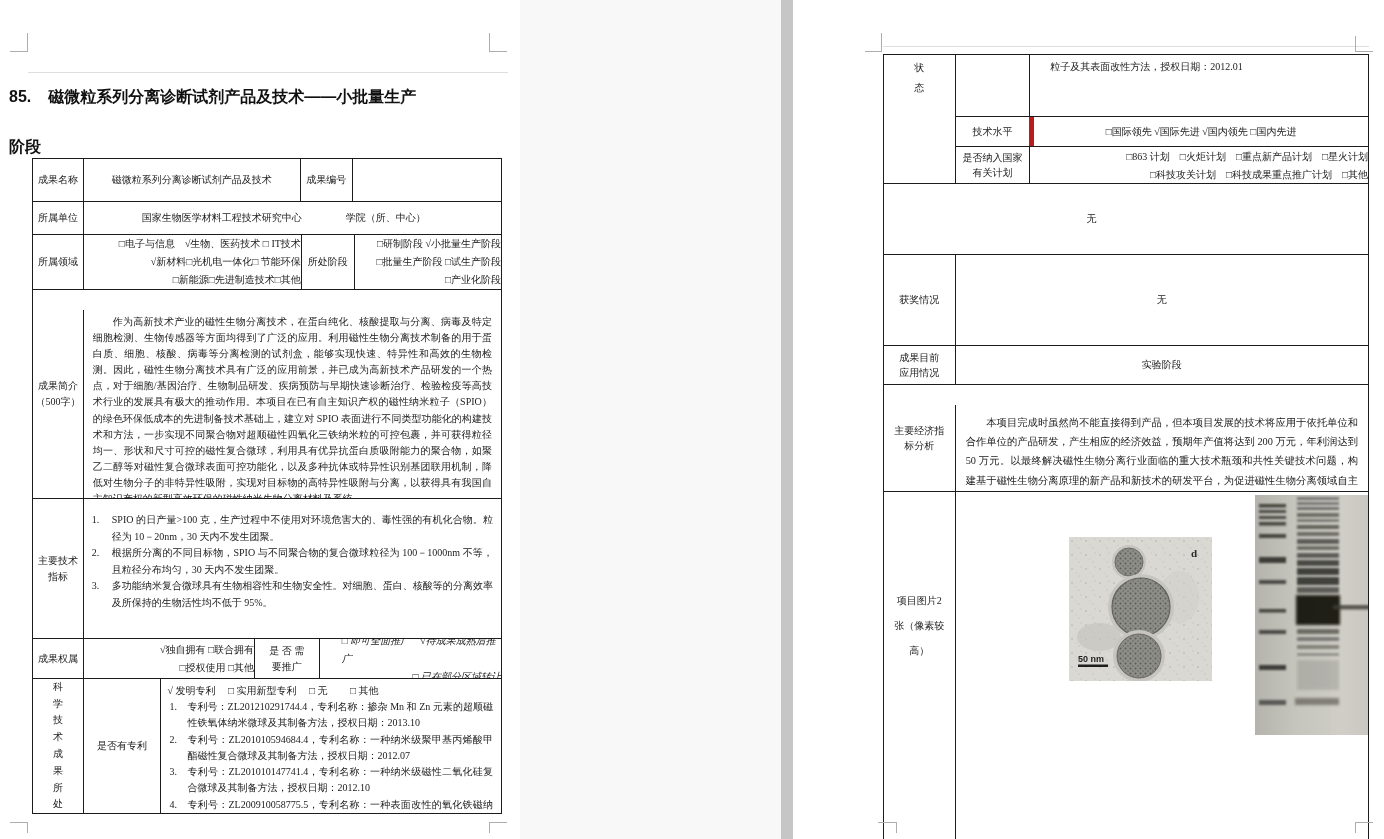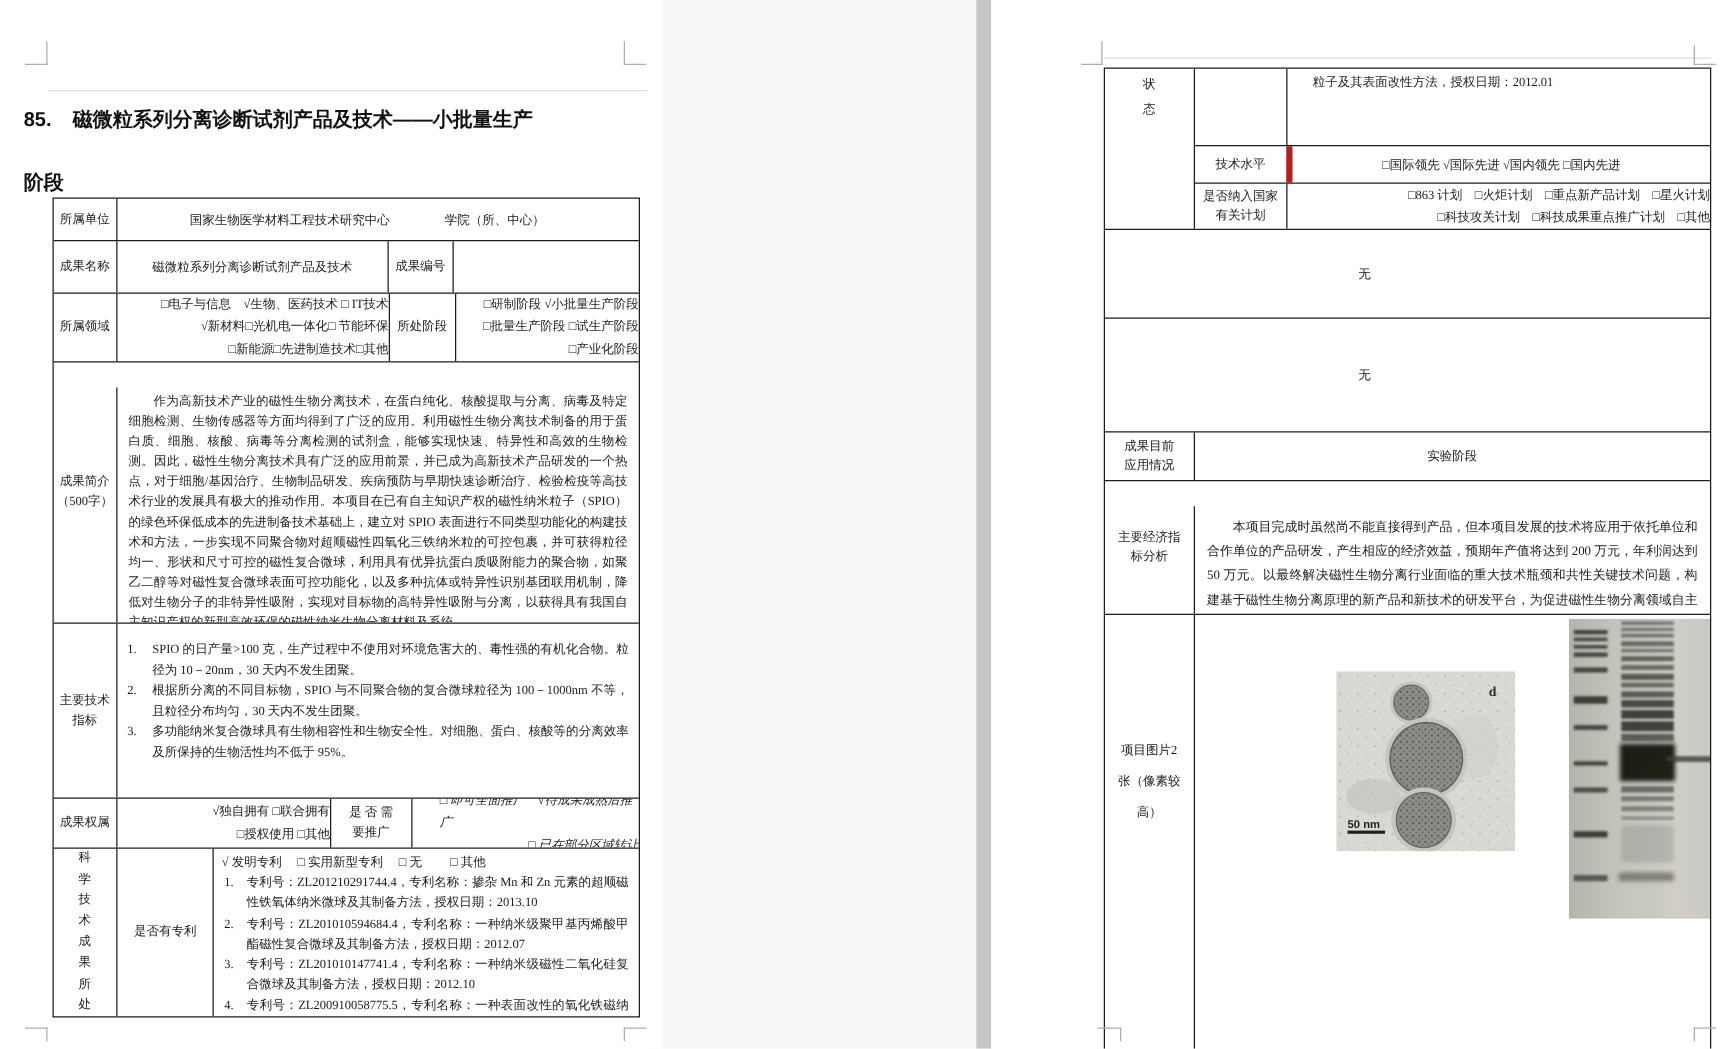--- a/index.html
+++ b/index.html
@@ -4,21 +4,21 @@
 <style>
   * { box-sizing: border-box; margin: 0; padding: 0; }
   html, body { width: 1384px; height: 839px; overflow: hidden; }
   body {
     position: relative;
     background: #ffffff;
     font-family: "Liberation Serif", "DejaVu Serif", serif;
     color: #1a1a1a;
   }
   .page { position: absolute; top: 0; height: 839px; background: #fff; overflow: hidden; }
-  .page-left  { left: 12px;    width: 518px; }
+  .page-left  { left: 2px;    width: 518px; }
   .page-right { left: 793px; width: 591px; }
   .page-gap   { position: absolute; left: 518px; top: 0; width: 263px; height: 839px; background: #f8f8f8; }
   .page-divider { position: absolute; left: 781px; top: 0; width: 12px; height: 839px; background: #c6c6c6; }
 
   
   .mark { position: absolute; }
   .m-rb { border-right: 1px solid #adadad; border-bottom: 1px solid #adadad; }
   .m-lb { border-left: 1px solid #adadad;  border-bottom: 1px solid #adadad; }
   .m-rt { border-right: 1px solid #adadad; border-top: 1px solid #adadad; }
   .m-lt { border-left: 1px solid #adadad;  border-top: 1px solid #adadad; }
@@ -84,33 +84,33 @@
 
   <div class="boundary-line" style="left:26px; top:72px; width:480px;"></div>
 
   <h1 class="doc-title">
     <span class="tnum">85.</span><span>磁微粒系列分离诊断试剂产品及技术——小批量生产</span><br>
     <span>阶段</span>
   </h1>
 
   <div class="tbl" style="left:30px; top:158px; width:470px;">
 
+    <div class="trow" style="height:42px;">
+      <div class="tcell lab" style="width:50px;">成果名称</div>
+      <div class="tcell hcenter" style="width:218px;">磁微粒系列分离诊断试剂产品及技术</div>
+      <div class="tcell lab" style="width:52px;">成果编号</div>
+      <div class="tcell" style="width:150px;"></div>
+    </div>
+
     <div class="trow" style="height:33px;">
       <div class="tcell lab" style="width:50px;">所属单位</div>
       <div class="tcell vcenter" style="width:420px;">
         <span style="margin-left:58px;">国家生物医学材料工程技术研究中心</span>
         <span style="margin-left:44px;">学院（所、中心）</span>
       </div>
-    </div>
-
-    <div class="trow" style="height:42px;">
-      <div class="tcell lab" style="width:50px;">成果名称</div>
-      <div class="tcell hcenter" style="width:218px;">磁微粒系列分离诊断试剂产品及技术</div>
-      <div class="tcell lab" style="width:52px;">成果编号</div>
-      <div class="tcell" style="width:150px;"></div>
     </div>
 
     <div class="trow" style="height:55px;">
       <div class="tcell lab" style="width:50px;">所属领域</div>
       <div class="tcell chk-lines" style="width:219px; padding-left:6px;">
         <span>□电子与信息　√生物、医药技术 □ IT技术</span>
         <span>√新材料□光机电一体化□ 节能环保</span>
         <span>□新能源□先进制造技术□其他</span>
       </div>
       <div class="tcell lab" style="width:53px;">所处阶段</div>
@@ -240,20 +240,21 @@
           </div>
         </div>
       </div>
     </div>
 
     <div class="trow" style="height:71px;">
       <div class="tcell hcenter" style="width:415px;">无</div>
     </div>
 
     <div class="trow" style="height:91px;">
+      <div class="tcell lab" style="width:71px;">获奖情况</div>
       <div class="tcell hcenter" style="width:415px;">无</div>
     </div>
 
     <div class="trow" style="height:39px;">
       <div class="tcell lab" style="width:71px; line-height:15px;">
         <span>成果目前</span>
         <span>应用情况</span>
       </div>
       <div class="tcell hcenter" style="width:415px;">实验阶段</div>
     </div>

